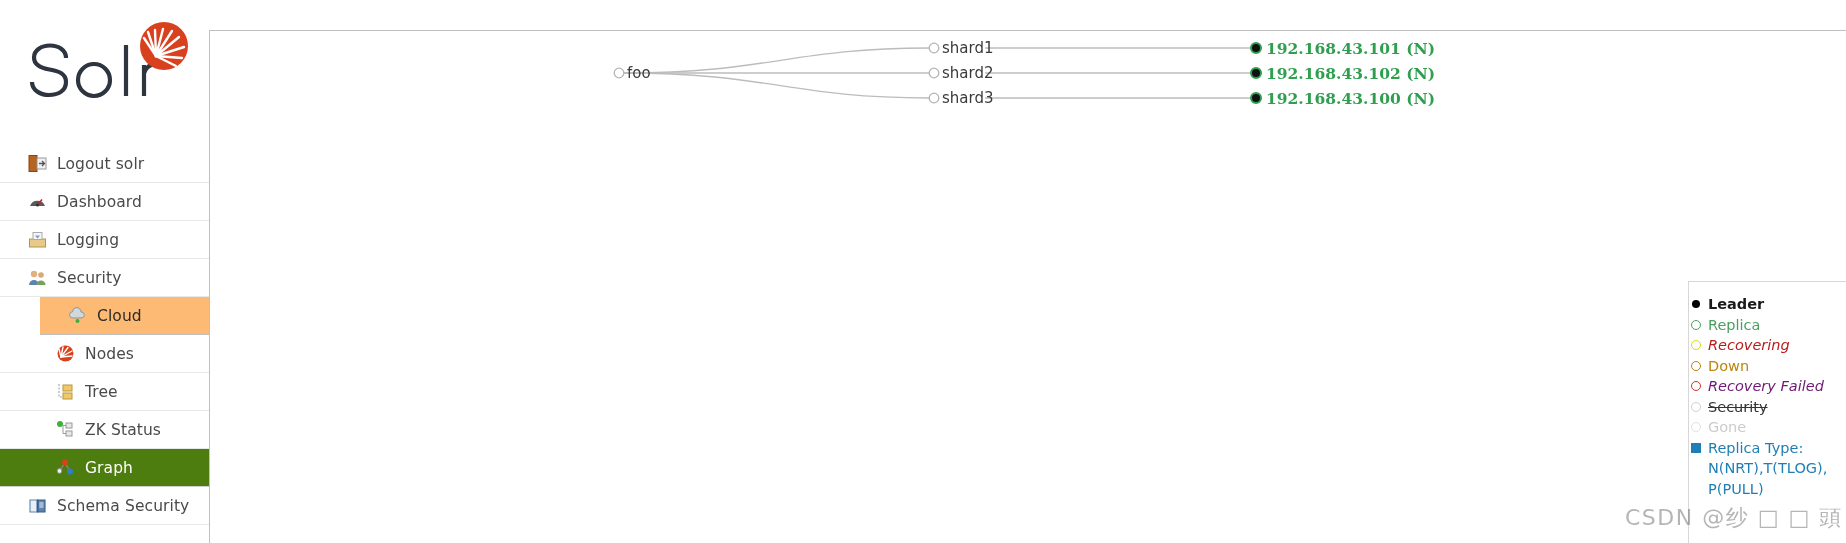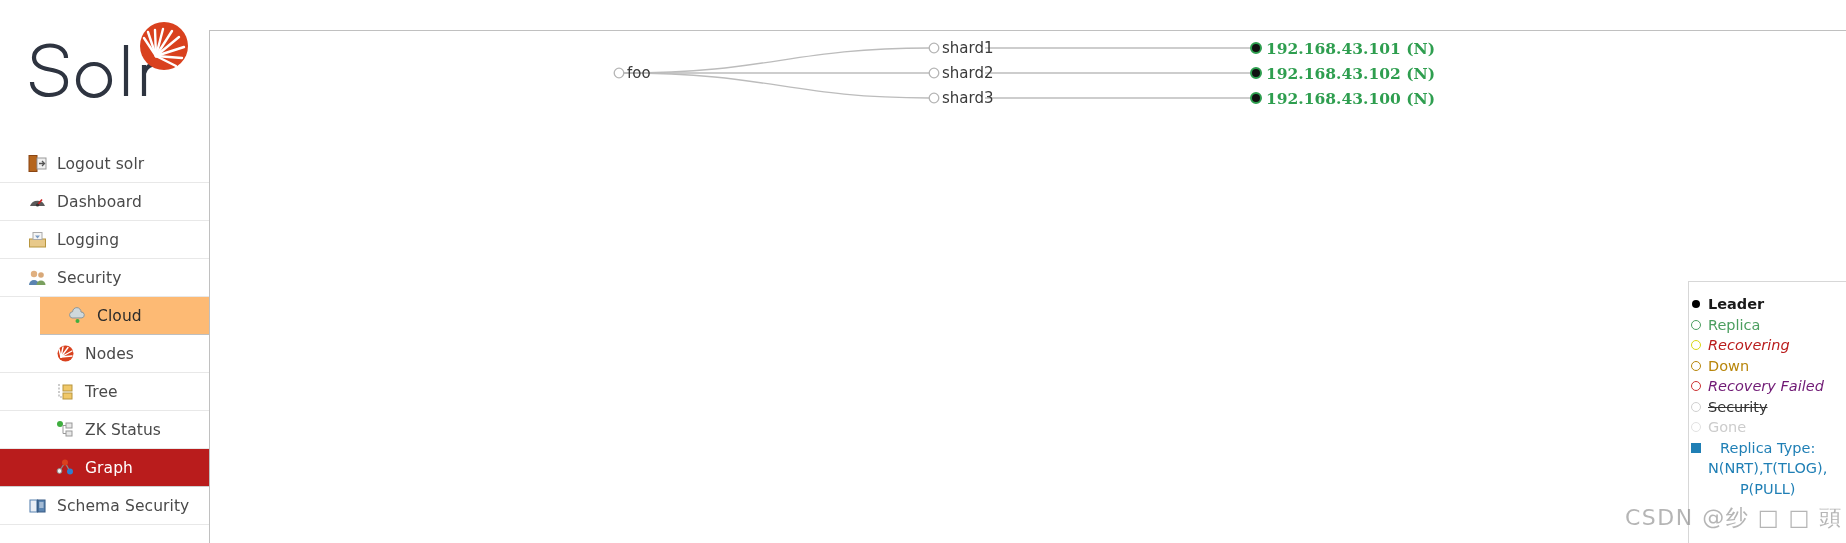--- a/index.html
+++ b/index.html
@@ -46,21 +46,21 @@
   .nav-item .ico svg { display:block; }
   .nav-item.sub { padding-left: 55px; font-size: 15.5px; }
   .nav-item.active {
     background: #fdba74;
     font-weight: normal;
     color: #2b2b2b;
     border-bottom-color: #bfbfbf;
     margin-left: 40px;
   }
   .nav-item.sub.selected {
-    background: #b91c1c;
+    background: #4d7c0f;
     color: #ffffff;
     border-bottom-color: #cfcfcf;
   }
 
   
   #content {
     position: absolute;
     left: 209px; top: 30px;
     width: 1637px; height: 513px;
     border-left: 1px solid #c0c0c0;
@@ -110,21 +110,21 @@
   .lg-leader { font-weight: bold; color:#1a1a1a; }
   .lg-active { color:#4b9e5f; }
   .lg-recovering { color:#b91c1c; font-style: italic; }
   .lg-down { color:#b8860b;text-align:center; }
   .lg-failed { color:#701a75; font-style: italic; }
   .lg-inactive { color:#333; text-decoration: line-through; }
   .lg-gone { color:#cccccc; }
   .lg-replica { color:#1f7fb5; }
   .legend-replica-wrap { display:flex; align-items:flex-start; }
   .legend-replica-text { line-height: 20.5px; }
-  .legend-replica-text div { white-space: nowrap; text-align: center; }
+  .legend-replica-text div { white-space: nowrap; }
 
   
   #watermark {
     position:absolute;
     left: 1625px; top: 503px;
     font-size: 22px;
     color: rgba(120,120,120,.55);
     letter-spacing: 1.5px;
     white-space: nowrap;
     font-family: "DejaVu Sans", "Liberation Sans", sans-serif;

